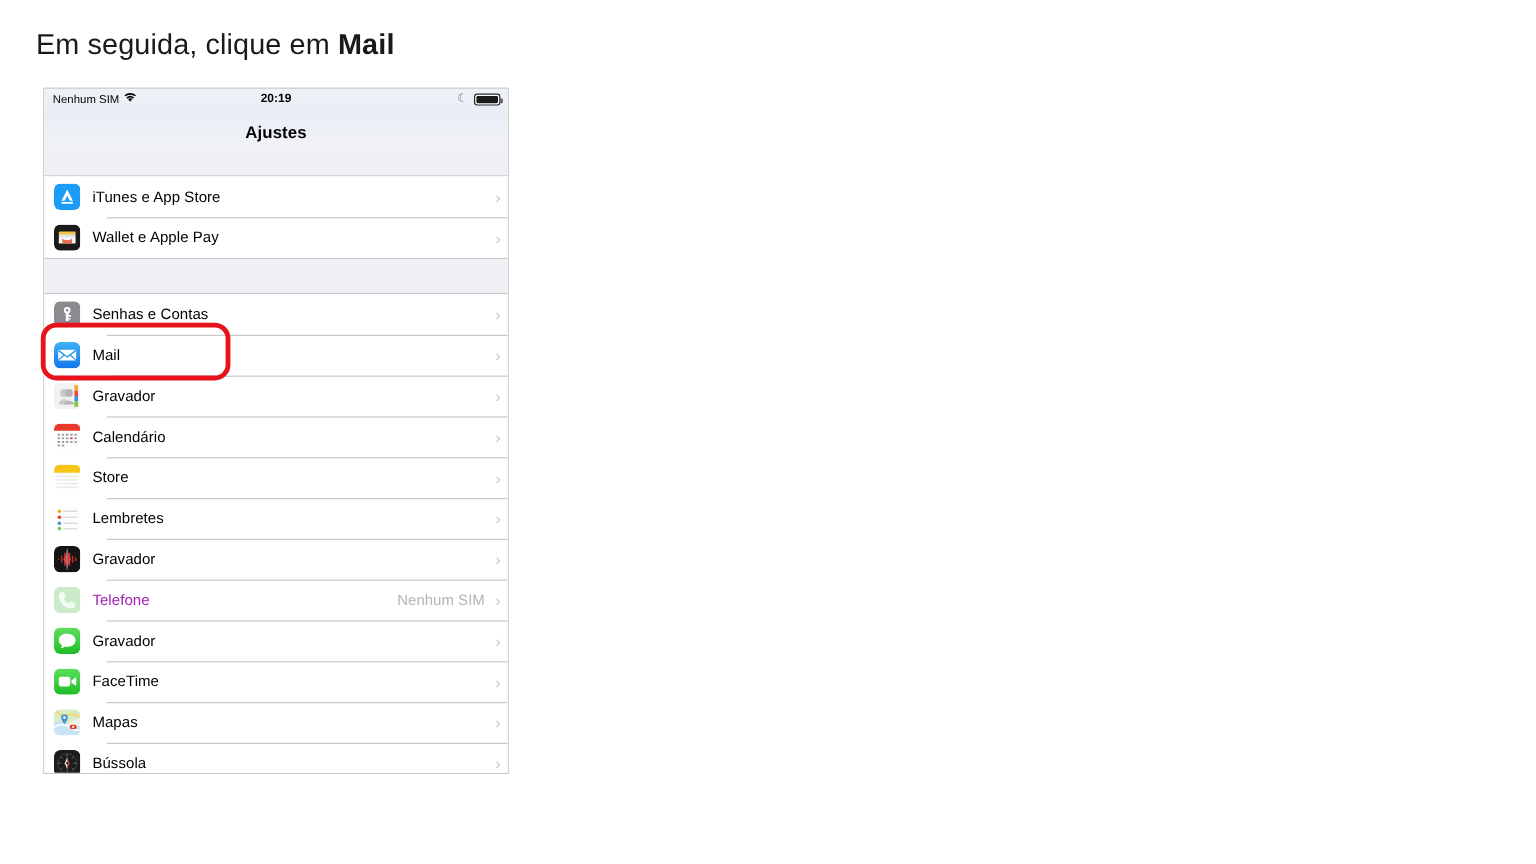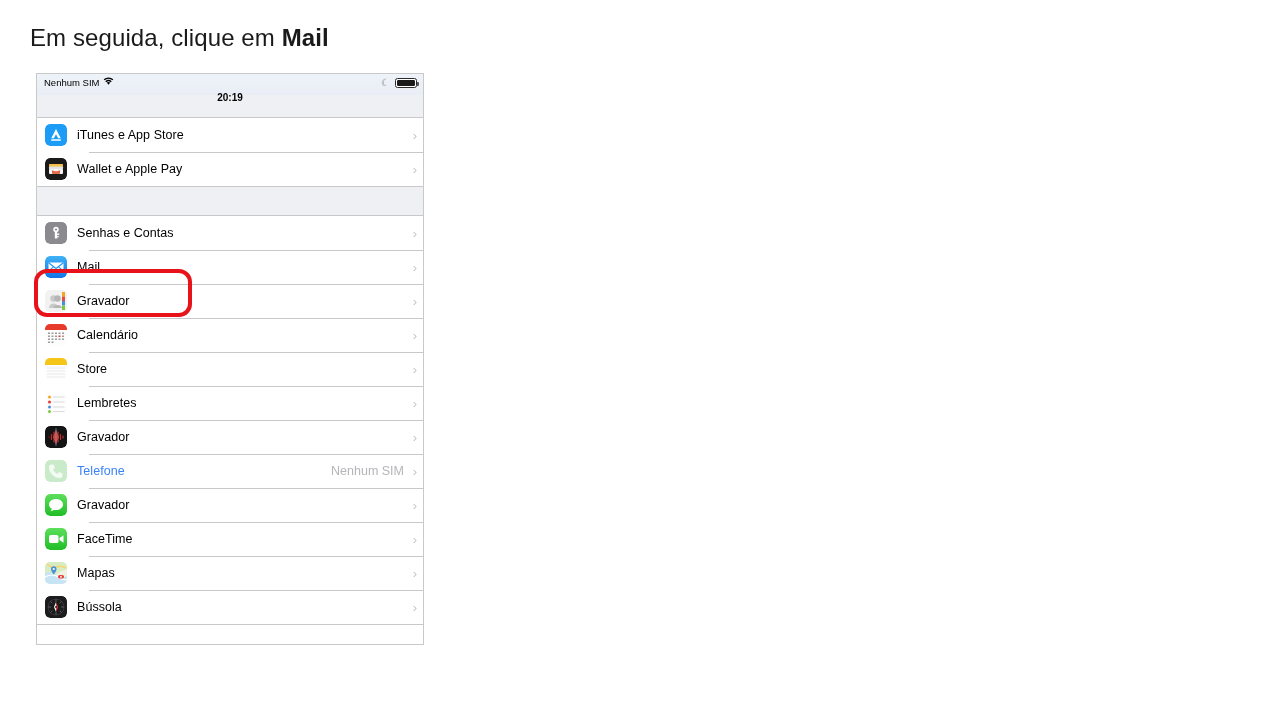--- a/index.html
+++ b/index.html
@@ -37,21 +37,21 @@
     height: 21px;
     background: linear-gradient(to bottom, #eef3f9 0%, #e9eef6 100%);
     display: flex; align-items: center;
   }
   #sb-left {
     position: absolute; left: 7px; top: 3px;
     display: flex; align-items: center; gap: 4px;
     font-size: 9.5px; color: #000; font-weight: 500;
   }
   #sb-time {
-    position: absolute; left: 0; right: 0; top: 18px;
+    position: absolute; left: 0; right: 0; top: 3px;
     text-align: center;
     font-size: 10px; font-weight: bold; color: #000;
   }
   #sb-right {
     position: absolute; right: 6px; top: 4px;
     display: flex; align-items: center; gap: 5px;
   }
   .battery {
     width: 22px; height: 10px;
     border: 1px solid #2a2a2a; border-radius: 2.5px;
@@ -97,21 +97,21 @@
   }
   .row .ico {
     width: 22px; height: 22px; flex: 0 0 22px;
     border-radius: 5px; position: relative; overflow: hidden;
   }
   .row .label {
     margin-left: 10px;
     font-size: 12.5px; color:#000;
     letter-spacing:.05px;
   }
-  .row.disabled .label { color:#3b82f6; }
+  .row.disabled .label { color:#a21caf; }
   .row .value {
     margin-left:auto;
     font-size: 12.5px; color:#8e8e93;
     padding-right: 5px;
   }
   .row.disabled .value { color:#b5b5ba; }
   .row .chev {
     margin-left: auto;
     width: 14px; flex:0 0 14px;
     color:#c7c7cc; font-size:13px; line-height:1;
@@ -155,20 +155,23 @@
     </div>
     <div id="sb-time">20:19</div>
     <div id="sb-right">
       <span class="moon">☾</span>
       <span class="battery">
           <i></i>
         </span>
     </div>
   </div>
 
+  <div id="navbar">
+    <div id="navtitle">Ajustes</div>
+  </div>
 
   <div id="content">
 
     <div class="gap g1"></div>
 
     <div class="group">
 
       <div class="row">
         <div class="ico">
           <svg viewBox="0 0 44 44">

